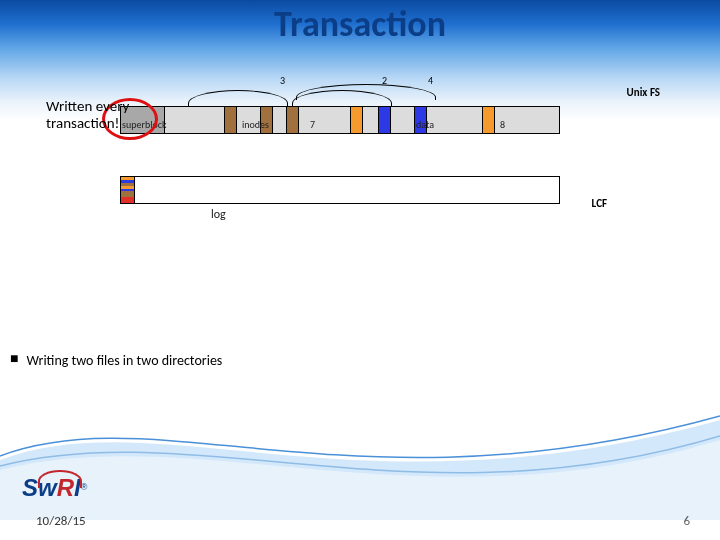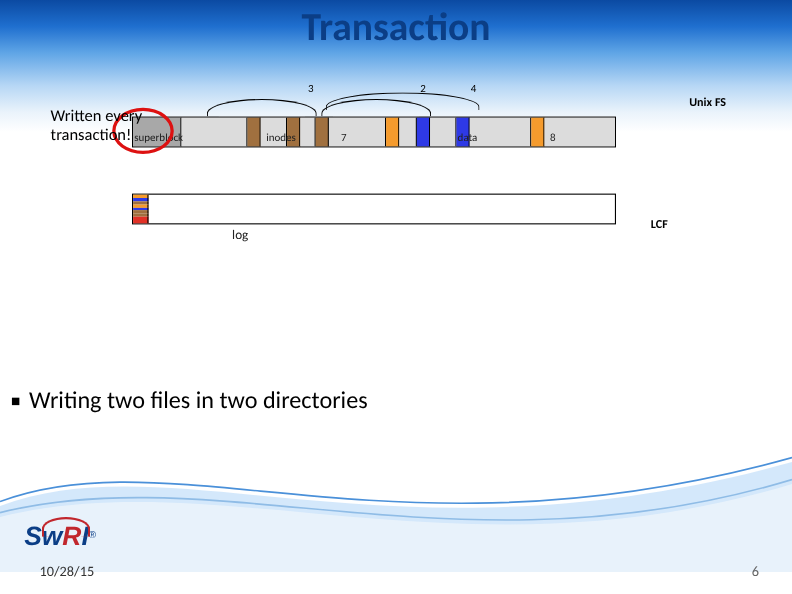--- a/index.html
+++ b/index.html
@@ -146,21 +146,21 @@
   .c-blue   { background: #2e39e6; }
   .c-red    { background: #e13126; }
   .c-lgray  { background: #dcdcdc; }
   .c-dgray  { background: #a8a8a8; }
   .c-white  { background: #ffffff; }
 
   .bullet {
     position: absolute;
     top: 350px;
     left: 10px;
-    font-size: 22px;
+    font-size: 14px;
     color: #000;
   }
   .bullet::before {
     content: "■";
     font-size: 14px;
     margin-right: 8px;
     vertical-align: 2px;
   }
   .wave {
     position: absolute;

